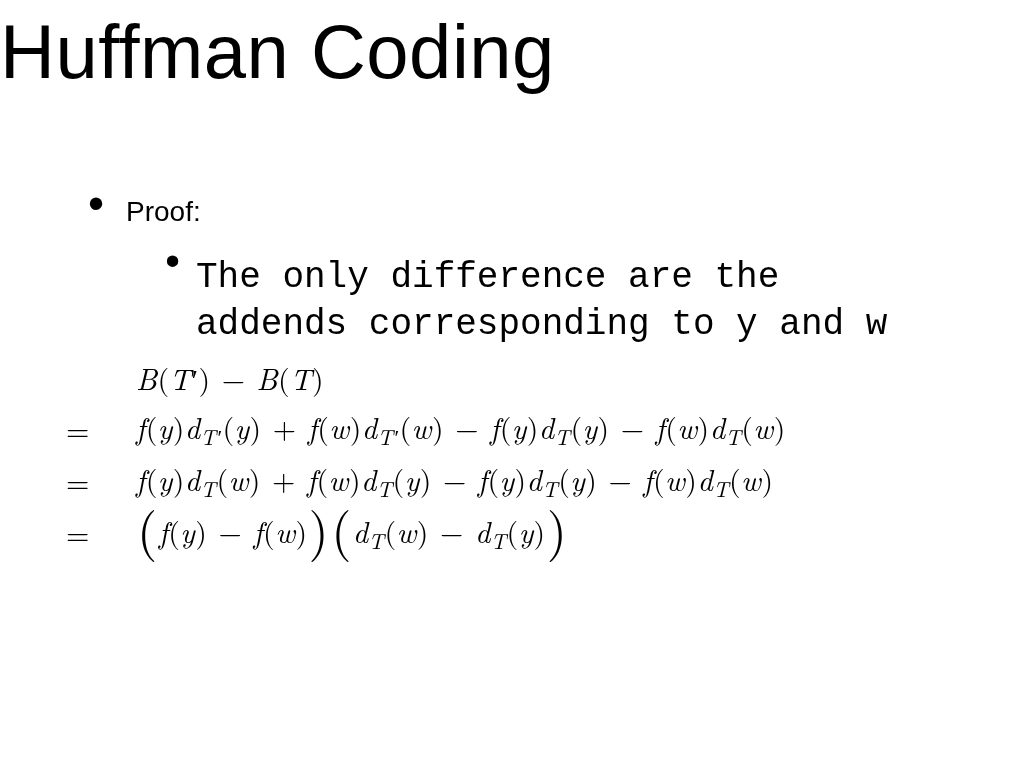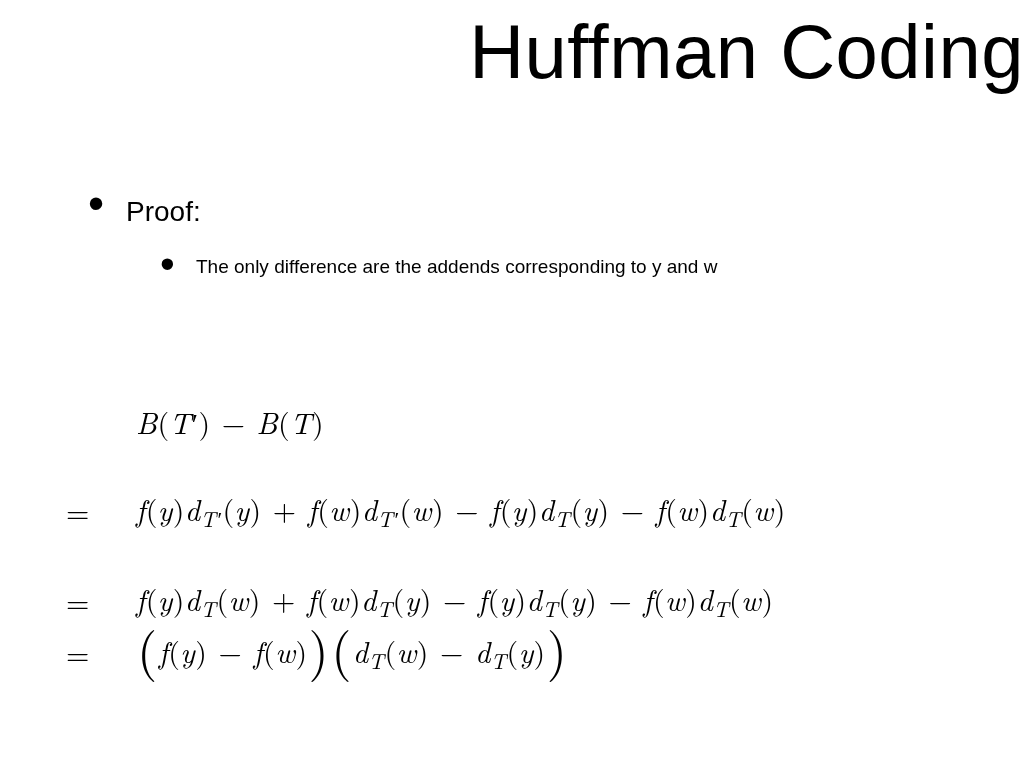--- a/index.html
+++ b/index.html
@@ -16,21 +16,21 @@
     position: relative;
     width: 1024px;
     height: 768px;
     box-sizing: border-box;
   }
   .title {
     position: absolute;
     top: 8px;
     left: 0;
     width: 100%;
-    text-align: right;
+    text-align: left;
     font-size: 76px;
     font-weight: 400;
     letter-spacing: 0.5px;
   }
   .body {
     position: absolute;
     top: 178px;
     left: 72px;
     right: 60px;
   }
@@ -54,22 +54,23 @@
     line-height: 1;
   }
   ul.inner {
     list-style: none;
     margin: 26px 0 0 0;
     padding: 0 0 0 34px;
   }
   ul.inner > li {
     position: relative;
     padding-left: 36px;
-    font-size: 19px;
+    font-size: 36px;
     line-height: 1.3;
+    font-family: Liberation Mono, monospace;
   }
   ul.inner > li::before {
     content: "•";
     position: absolute;
     left: 0;
     top: -12px;
     font-size: 42px;
     line-height: 1;
   }
   .math-block {
@@ -79,21 +80,20 @@
     right: 36px;
     font-family: "Latin Modern Roman", "CMU Serif", "Times New Roman", Times, serif;
     font-size: 30px;
     color: #000;
   }
   .math-row {
     display: flex;
     align-items: center;
     margin-bottom: 6px;
     white-space: nowrap;
-    margin-top: 44px;
   }
   .math-row.big {
     margin-top: 2px;
   }
   .eqcol {
     width: 70px;
     text-align: left;
     font-size: 30px;
     padding-left: 6px;
   }

